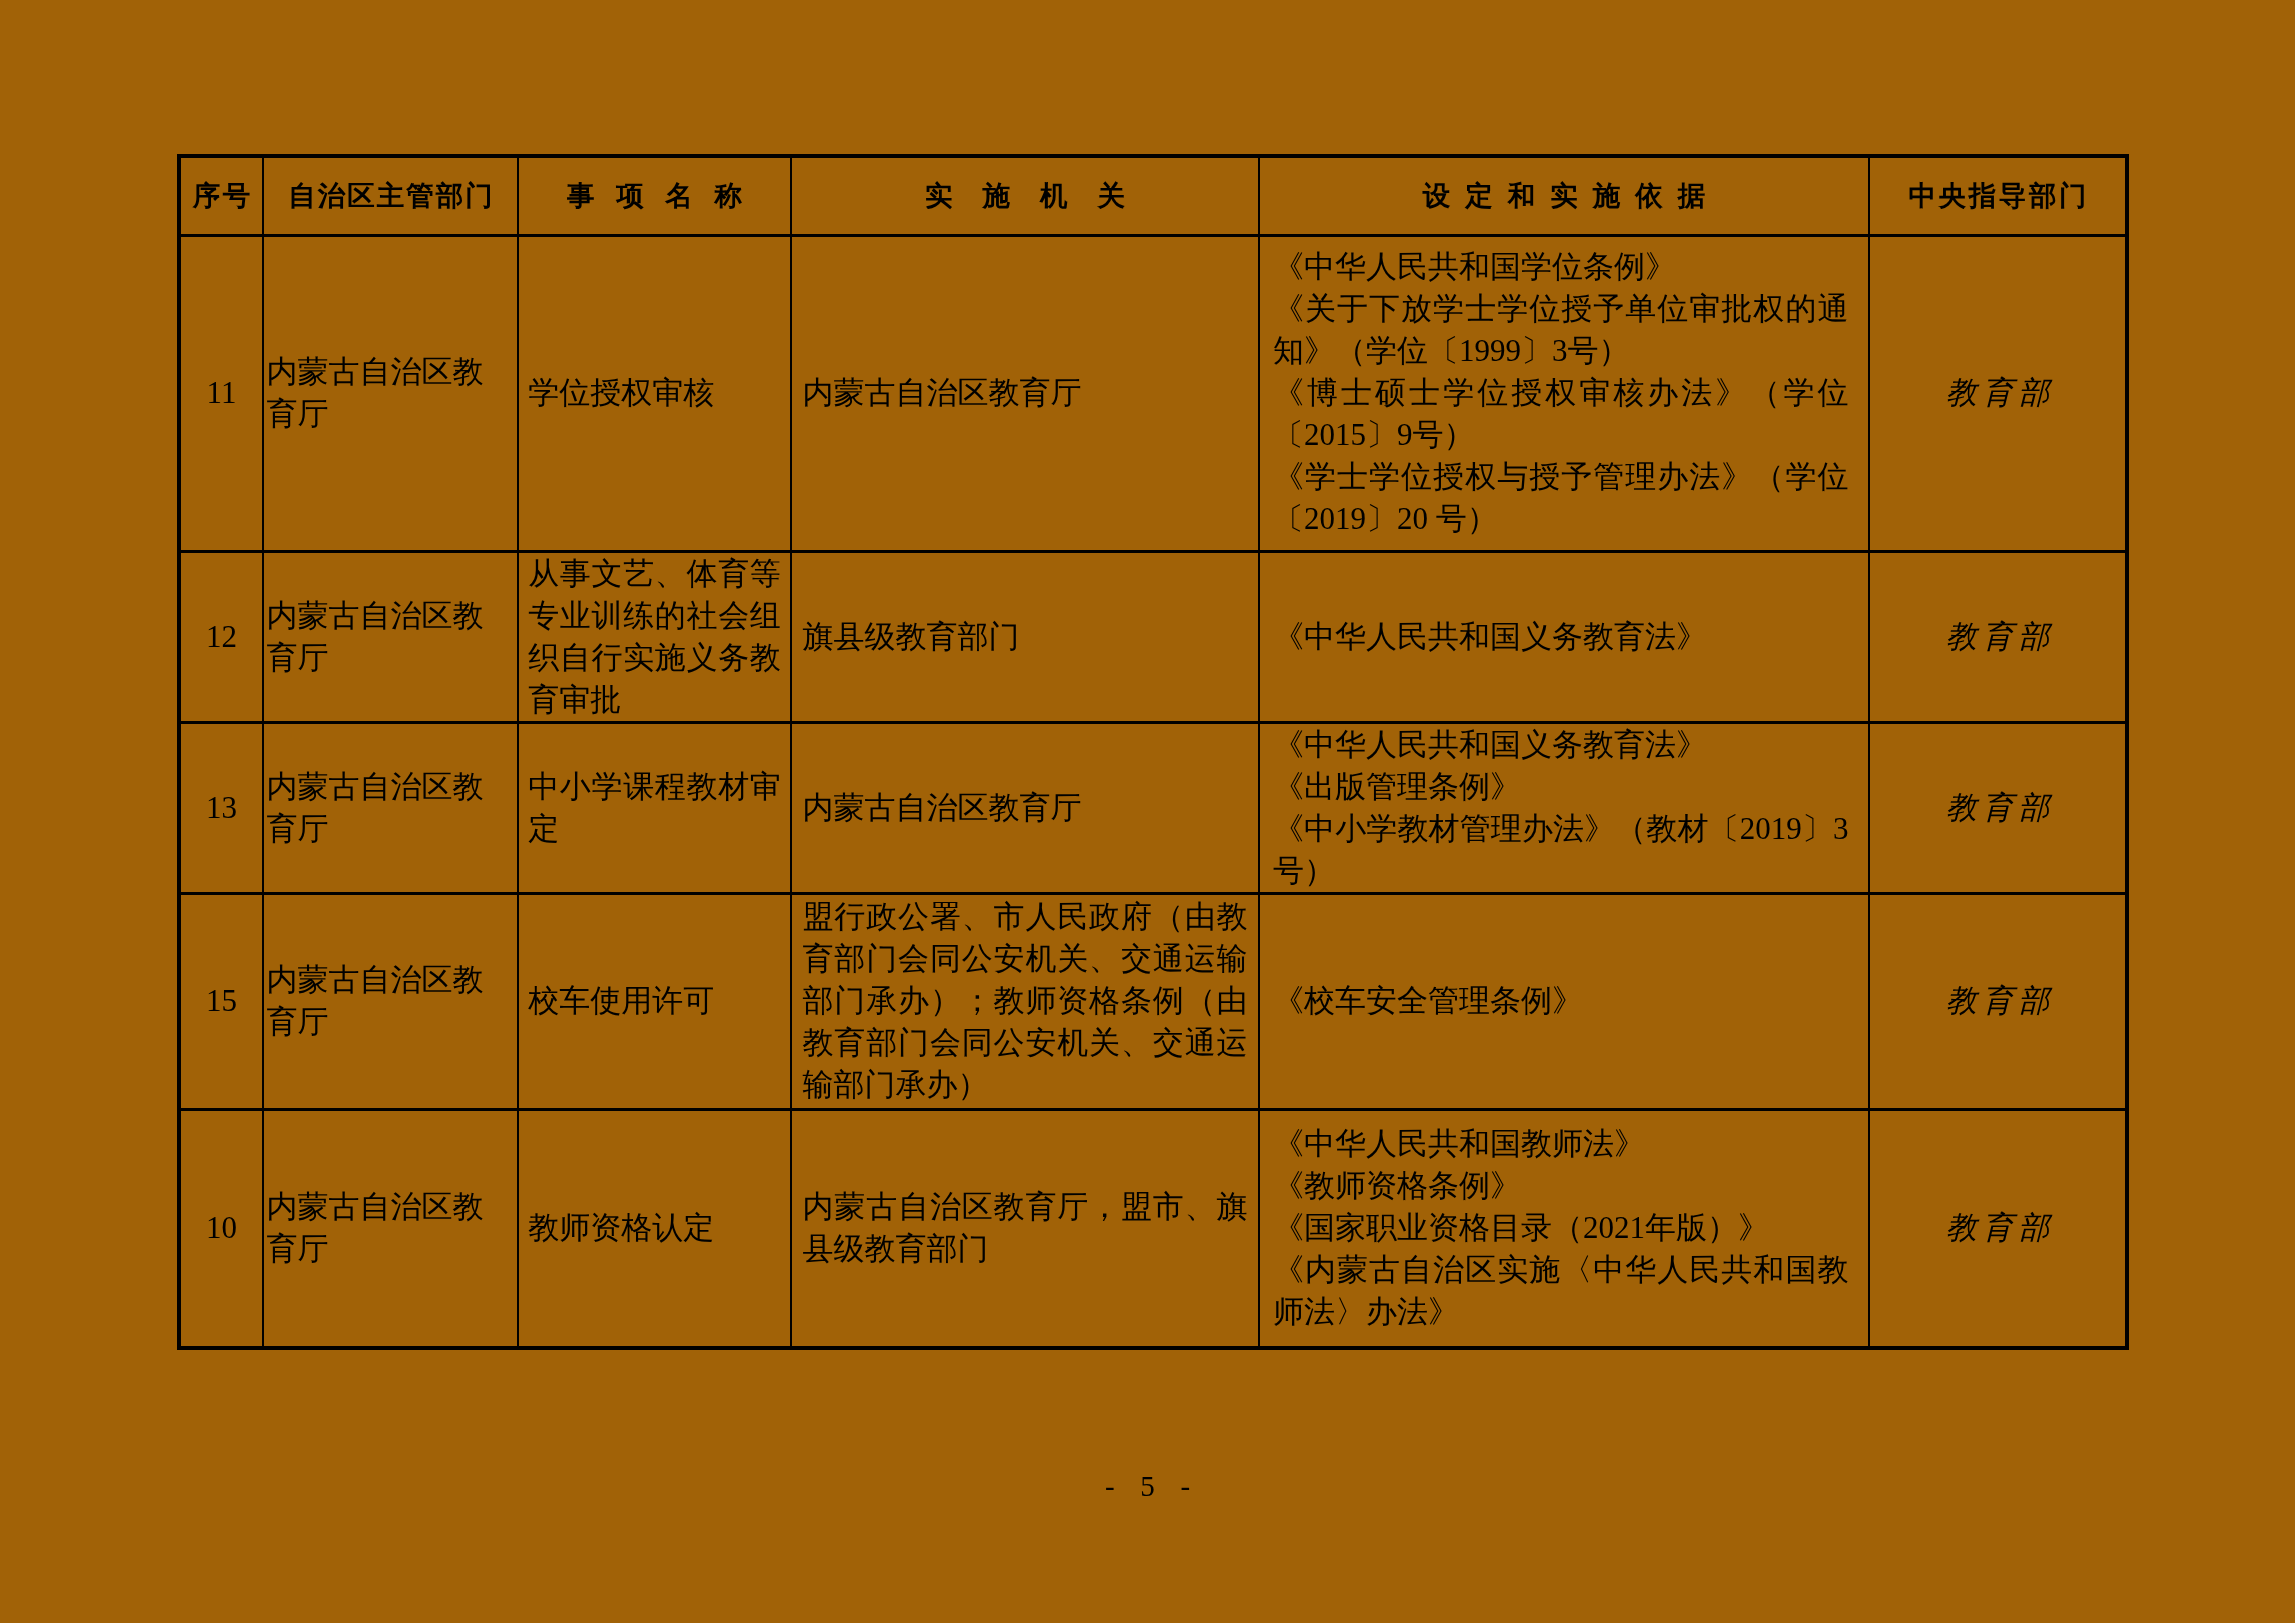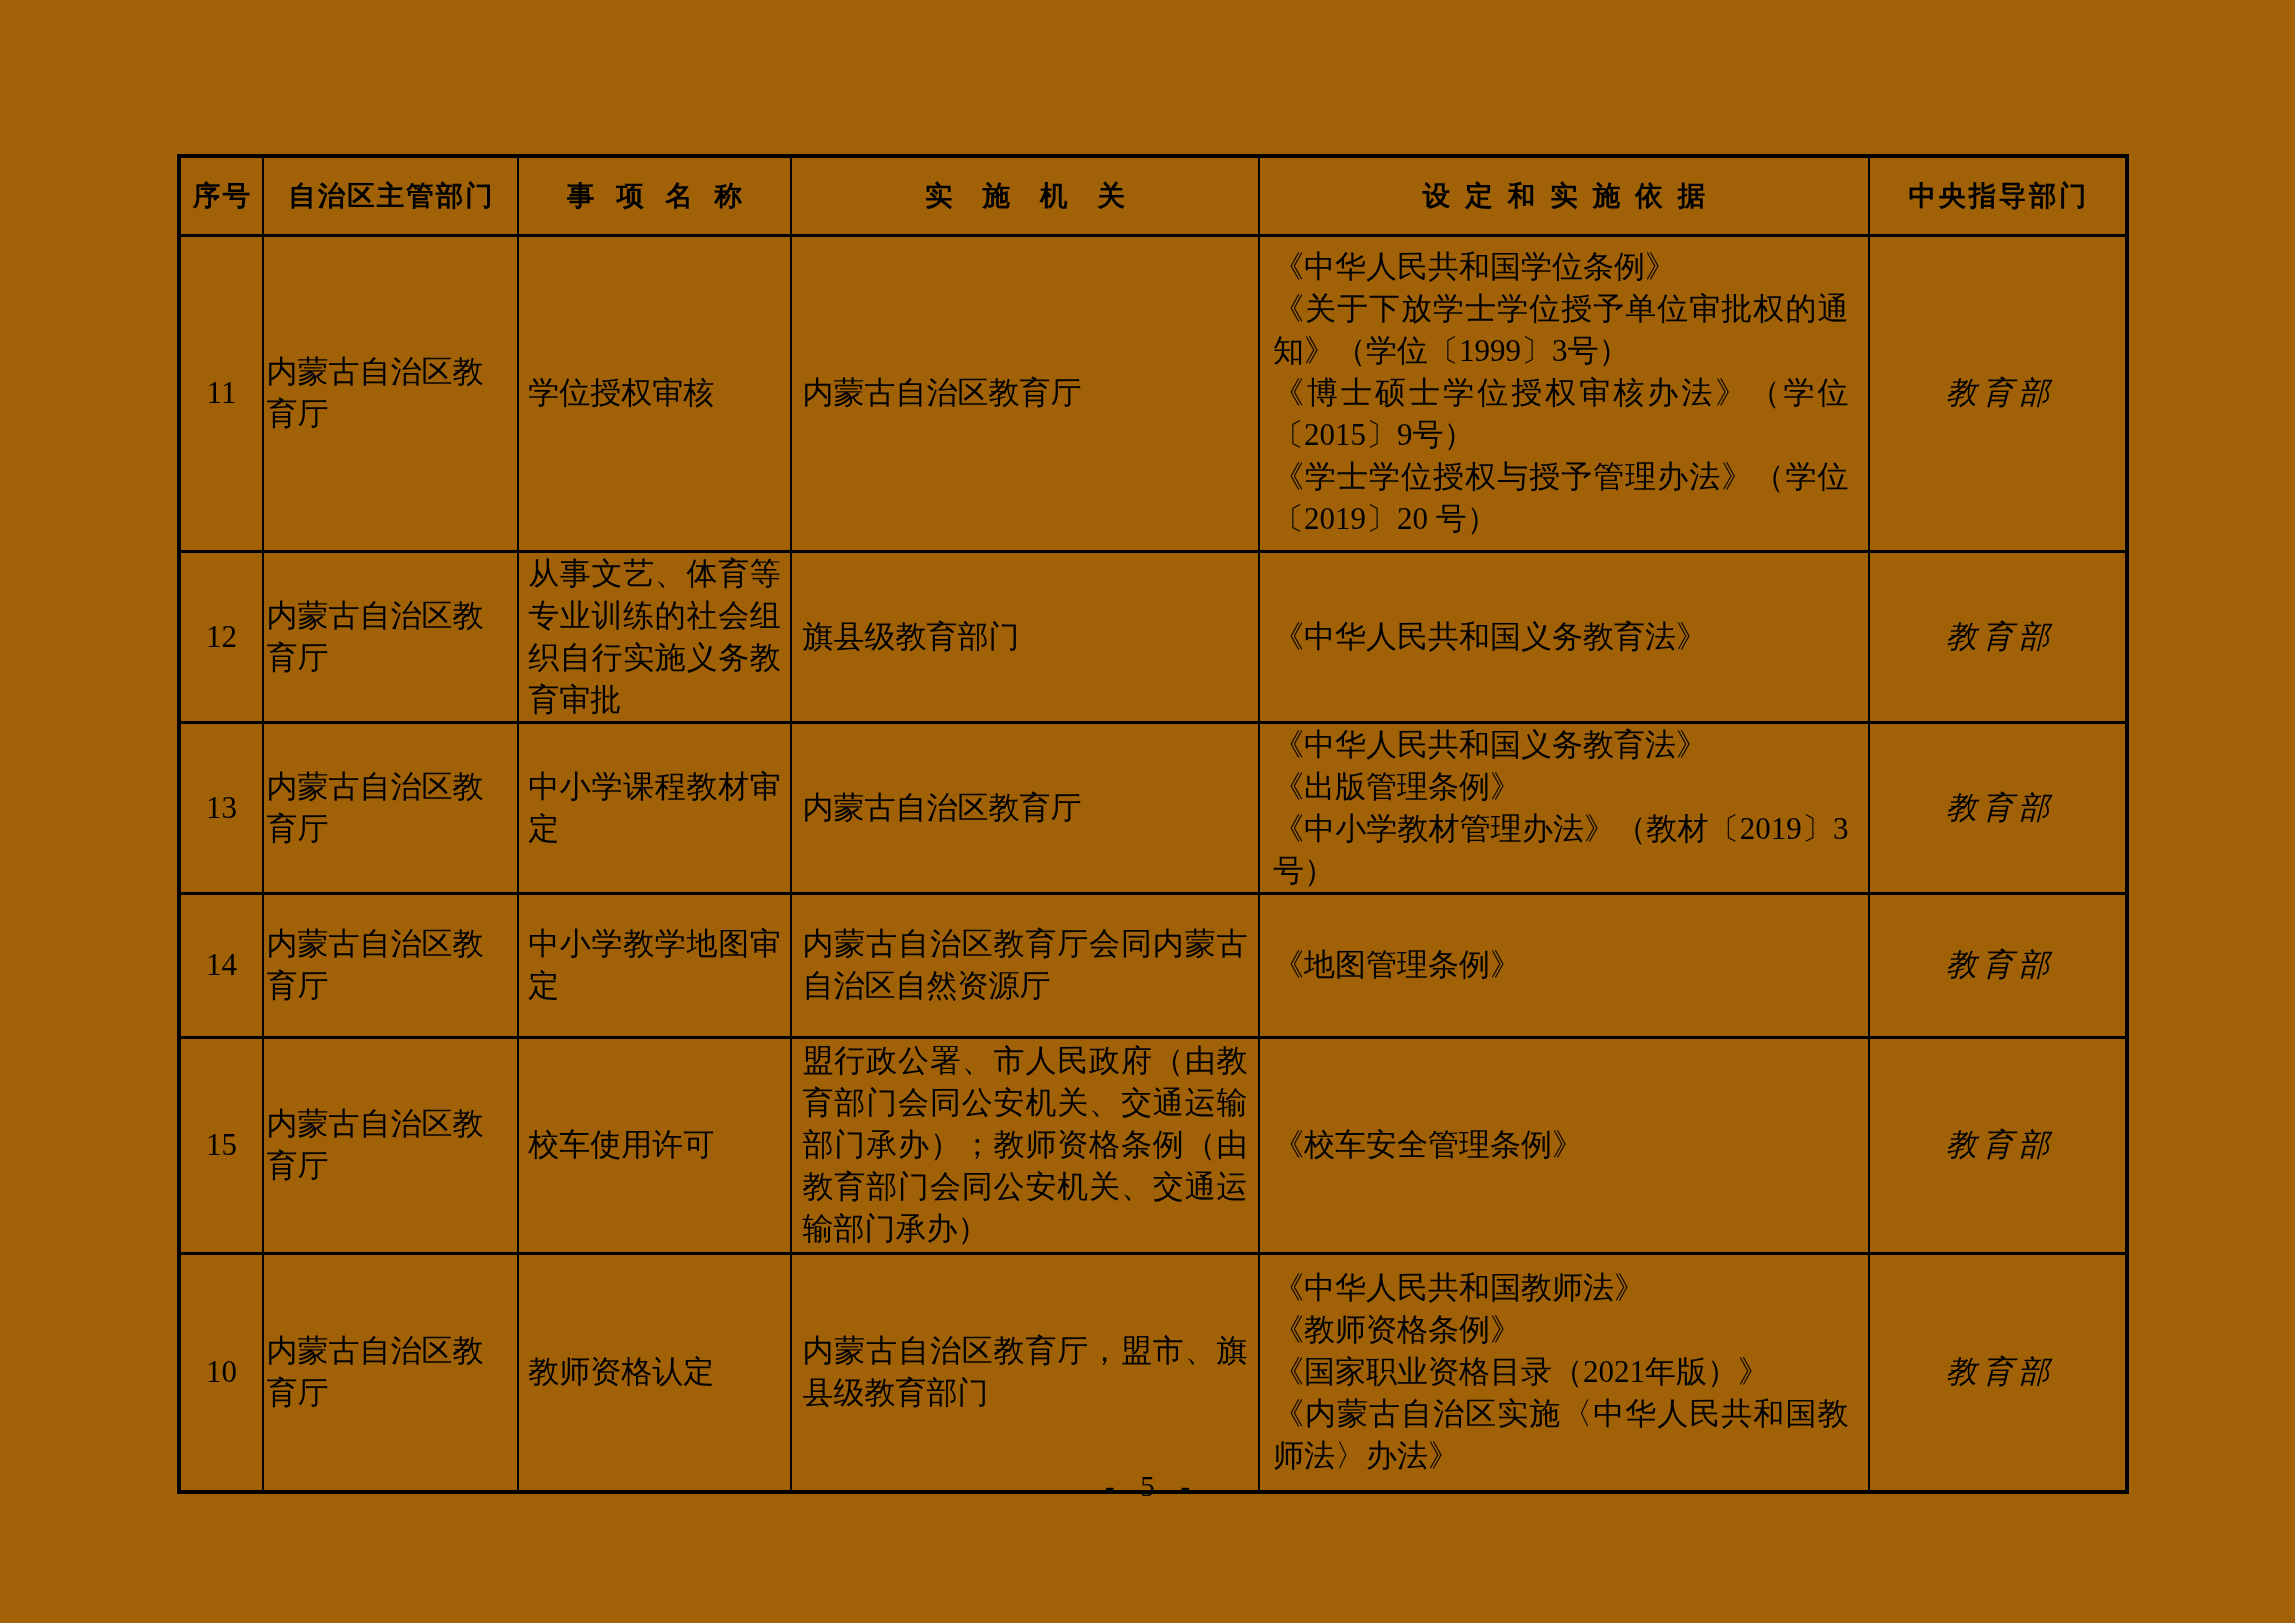--- a/index.html
+++ b/index.html
@@ -115,30 +115,20 @@
         <td class="c-item">中小学课程教材审定</td>
         <td class="c-agency">内蒙古自治区教育厅</td>
         <td class="c-basis">
           <div class="basis-entry">《中华人民共和国义务教育法》</div>
           <div class="basis-entry">《出版管理条例》</div>
           <div class="basis-entry">《中小学教材管理办法》（教材〔2019〕3号）</div>
         </td>
         <td class="c-central">教育部</td>
       </tr>
 
-      <tr style="height:144px">
-        <td class="c-no">14</td>
-        <td class="c-dept">内蒙古自治区教育厅</td>
-        <td class="c-item">中小学教学地图审定</td>
-        <td class="c-agency">内蒙古自治区教育厅会同内蒙古自治区自然资源厅</td>
-        <td class="c-basis">
-          <div class="basis-entry">《地图管理条例》</div>
-        </td>
-        <td class="c-central">教育部</td>
-      </tr>
 
       <tr style="height:216px">
         <td class="c-no">15</td>
         <td class="c-dept">内蒙古自治区教育厅</td>
         <td class="c-item">校车使用许可</td>
         <td class="c-agency">盟行政公署、市人民政府（由教育部门会同公安机关、交通运输部门承办）；教师资格条例（由教育部门会同公安机关、交通运输部门承办）</td>
         <td class="c-basis">
           <div class="basis-entry">《校车安全管理条例》</div>
         </td>
         <td class="c-central">教育部</td>

